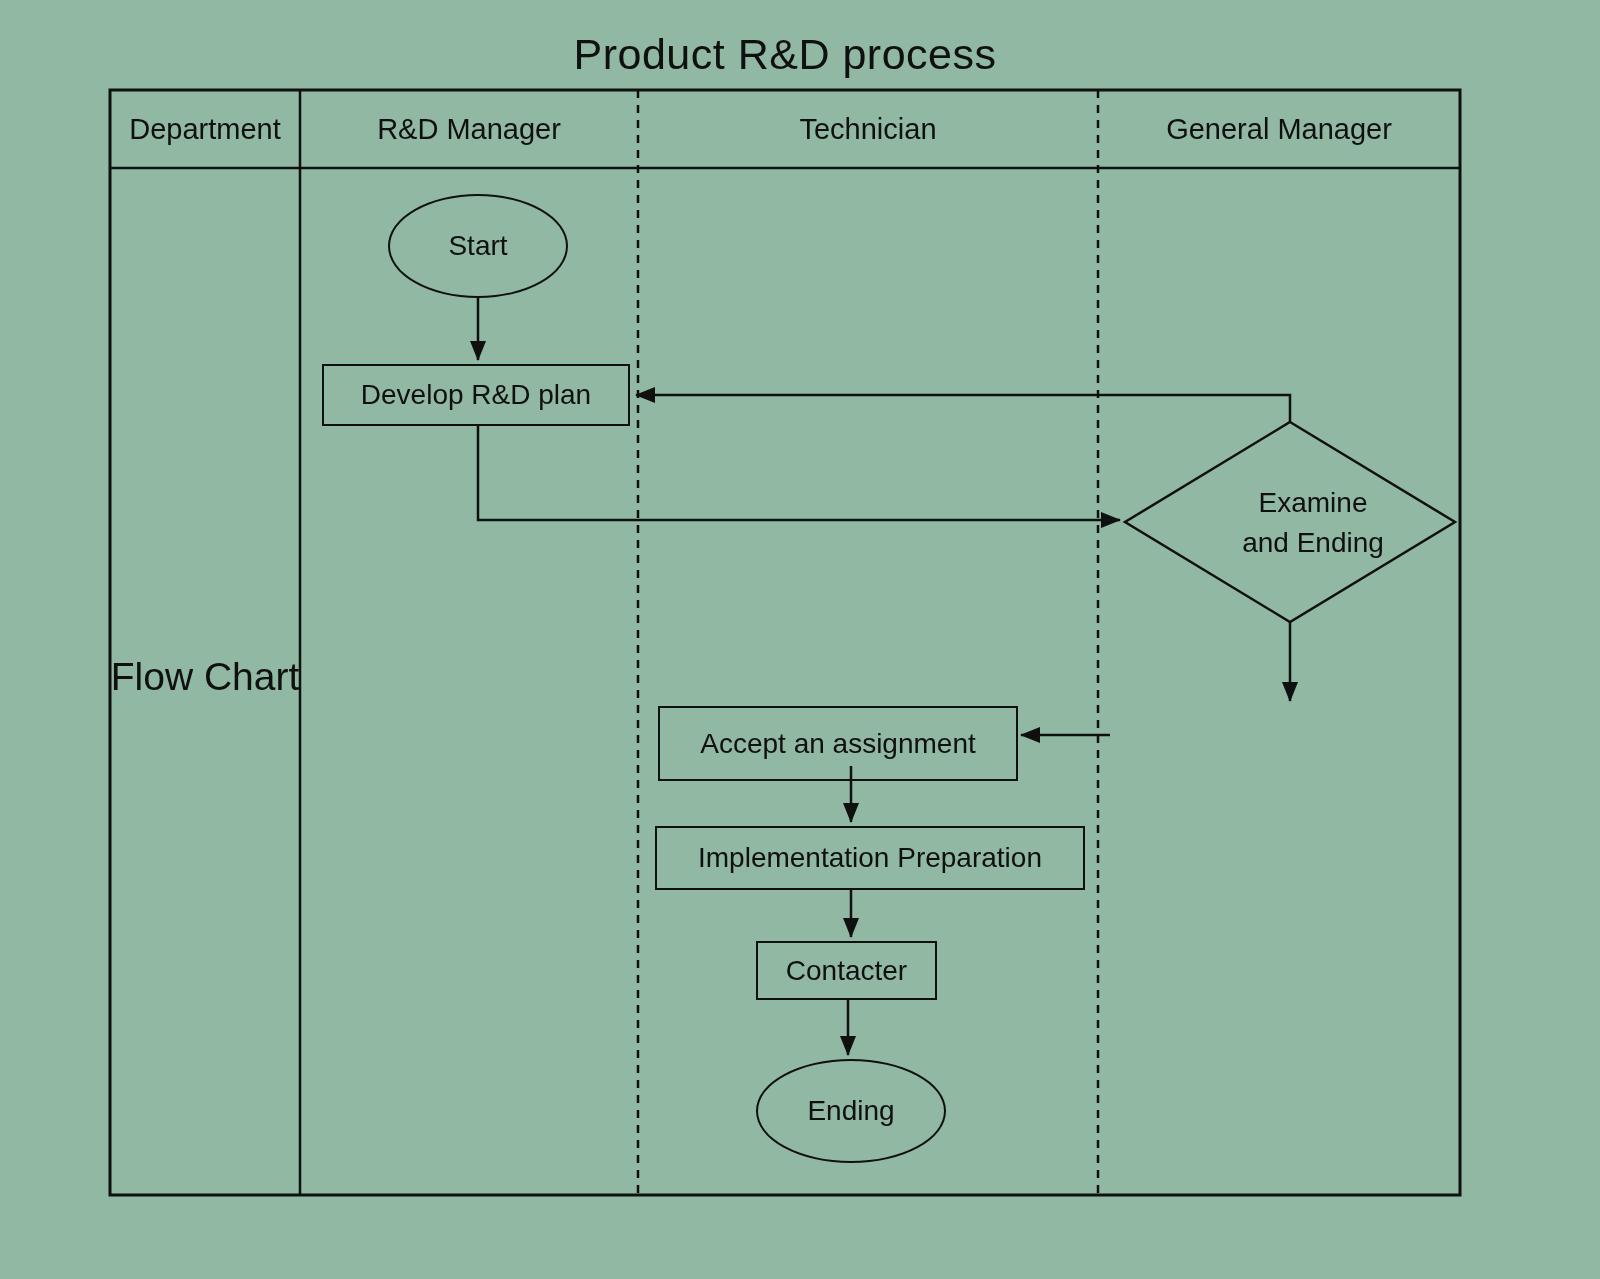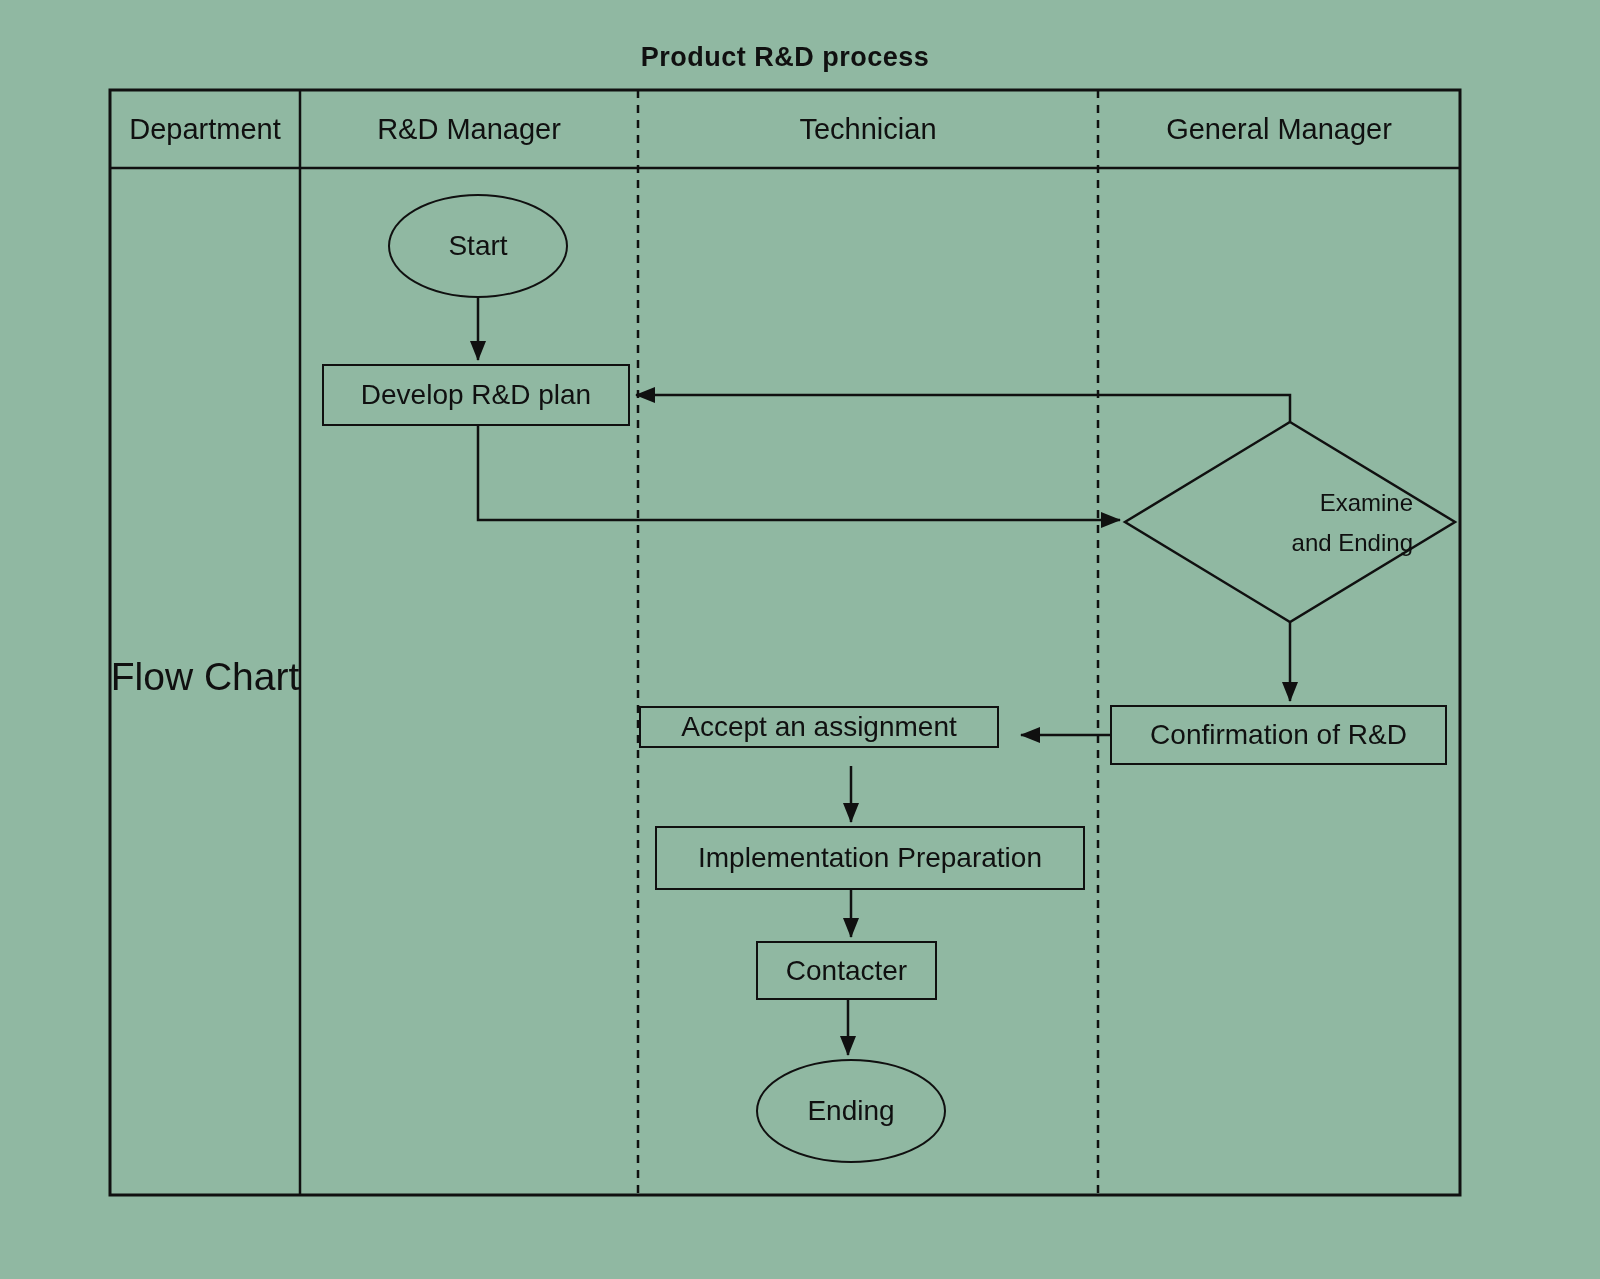--- a/index.html
+++ b/index.html
@@ -12,25 +12,25 @@
   .stage {
     position: relative;
     width: 1600px;
     height: 1279px;
     background: #90b8a2;
     overflow: hidden;
   }
   .title {
     position: absolute;
     left: 110px;
-    top: 42px;
+    top: 30px;
     width: 1350px;
     text-align: center;
-    font-size: 27px;
-    font-weight: bold;
+    font-size: 43px;
+    font-weight: normal;
     letter-spacing: 0.5px;
   }
   svg.wires {
     position: absolute;
     left: 0;
     top: 0;
     width: 1600px;
     height: 1279px;
   }
   .hdr {
@@ -62,32 +62,32 @@
     justify-content: center;
     font-size: 28px;
     text-align: center;
     box-sizing: border-box;
     background: transparent;
   }
   .ellipse { border-radius: 50%; }
   .n-start   { left: 388px;  top: 194px;  width: 180px; height: 104px; }
   .n-develop { left: 322px;  top: 364px;  width: 308px; height: 62px;  }
   .n-confirm { left: 1110px; top: 705px;  width: 337px; height: 60px;  }
-  .n-accept  { left: 639px;  top: 706px;  width: 360px; height: 42px;  }
+  .n-accept  { left: 658px;  top: 706px;  width: 360px; height: 75px;  }
   .n-impl    { left: 655px;  top: 826px;  width: 430px; height: 64px;  }
   .n-contact { left: 756px;  top: 941px;  width: 181px; height: 59px;  }
   .n-ending  { left: 756px;  top: 1059px; width: 190px; height: 104px; }
   .diamond-label {
     position: absolute;
     left: 1213px;
     top: 483px;
     width: 200px;
-    font-size: 24px;
+    font-size: 28px;
     line-height: 40px;
-    text-align: right;
+    text-align: center;
   }
 </style>
 </head>
 <body>
 
 <div class="stage">
 
   <div class="title">Product R&amp;D process</div>
 
   <svg class="wires" viewBox="0 0 1600 1279">
@@ -117,21 +117,20 @@
 
   <div class="hdr hdr-dept">Department</div>
   <div class="hdr hdr-rd">R&amp;D Manager</div>
   <div class="hdr hdr-tech">Technician</div>
   <div class="hdr hdr-gm">General Manager</div>
 
   <div class="rowlabel">Flow Chart</div>
 
   <div class="node ellipse n-start">Start</div>
   <div class="node n-develop">Develop R&amp;D plan</div>
-  <div class="node n-confirm">Confirmation of R&amp;D</div>
   <div class="node n-accept">Accept an assignment</div>
   <div class="node n-impl">Implementation Preparation</div>
   <div class="node n-contact">Contacter</div>
   <div class="node ellipse n-ending">Ending</div>
 
   <div class="diamond-label">
     <div>Examine</div>
     <div>and Ending</div>
   </div>
 

